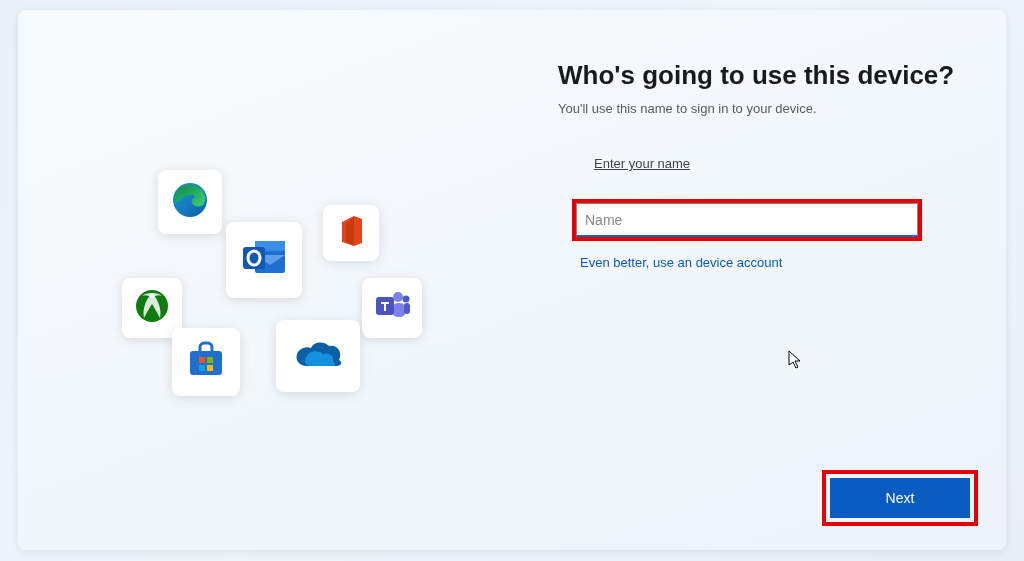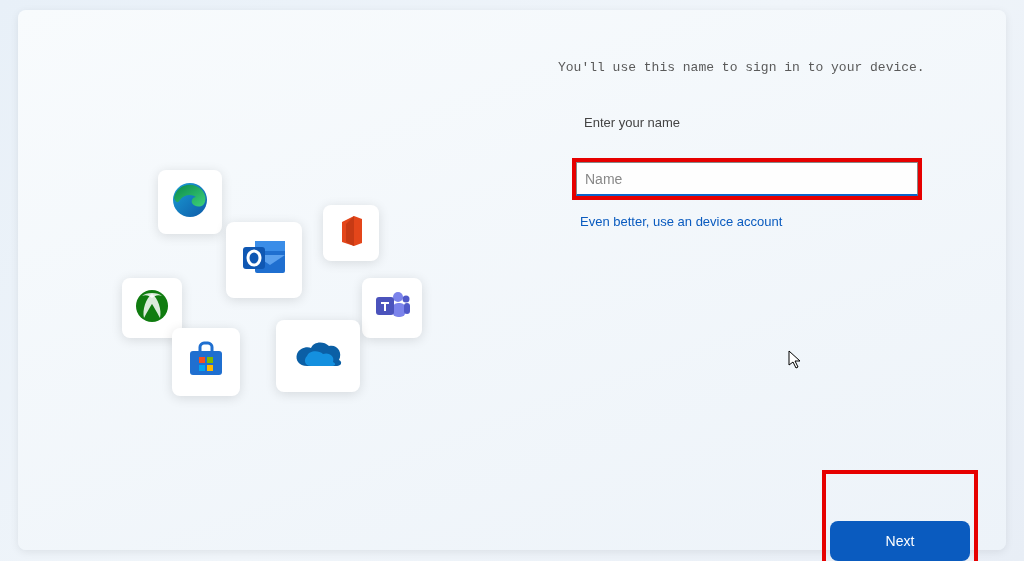--- a/index.html
+++ b/index.html
@@ -54,27 +54,27 @@
     .title {
       font-size: 26px;
       font-weight: 600;
       color: #1a1a1a;
       margin-bottom: 10px;
     }
     .subtitle {
       font-size: 13px;
       color: #5a5a5a;
       margin-bottom: 40px;
-      font-family: Liberation Mono, monospace;
     }
     .field-label {
       font-size: 13px;
       color: #444;
-      margin-left: 26px;
+      margin-left: 36px;
       margin-bottom: 4px;
+      text-decoration: underline;
     }
     .input-highlight {
       border: 4px solid #e60000;
       width: 350px;
       padding: 0;
       margin-left: 14px;
       margin-top: 28px;
     }
     .name-input {
       width: 100%;
@@ -102,24 +102,23 @@
       top: 460px;
       border: 4px solid #e60000;
       padding: 4px;
     }
     .next-button {
       width: 140px;
       height: 40px;
       background: #0a5bbf;
       color: #fff;
       border: none;
-      border-radius: 8px;
+      border-radius: 0;
       font-size: 14px;
       cursor: pointer;
-      margin-top: 43px;
     }
     .cursor {
       position: absolute;
       left: 770px;
       top: 340px;
       width: 16px;
       height: 20px;
       pointer-events: none;
     }
   </style>
@@ -204,20 +203,21 @@
       <span>
         <svg width="54" height="36" viewBox="0 0 54 36">
           <path d="M16 30 C8 30 4 24 6 18 C8 12 16 10 20 12 C22 6 32 4 38 10 C46 8 52 16 48 24 C52 26 50 30 46 30 Z" fill="#0b5fa5"></path>
           <path d="M20 30 C14 30 12 24 16 20 C18 14 28 14 32 18 C38 16 44 20 42 26 C46 28 44 30 40 30 Z" fill="#1490df"></path>
         </svg>
       </span>
     </div>
   </div>
 
   <div class="right-panel">
+    <h1 class="title">Who's going to use this device?</h1>
     <p class="subtitle">You'll use this name to sign in to your device.</p>
 
     <div class="field-label">Enter your name</div>
     <div class="input-highlight">
       <input type="text" class="name-input" placeholder="Name" style="">
     </div>
     <a class="online-link">Even better, use an device account</a>
   </div>
 
   <div class="next-highlight">

